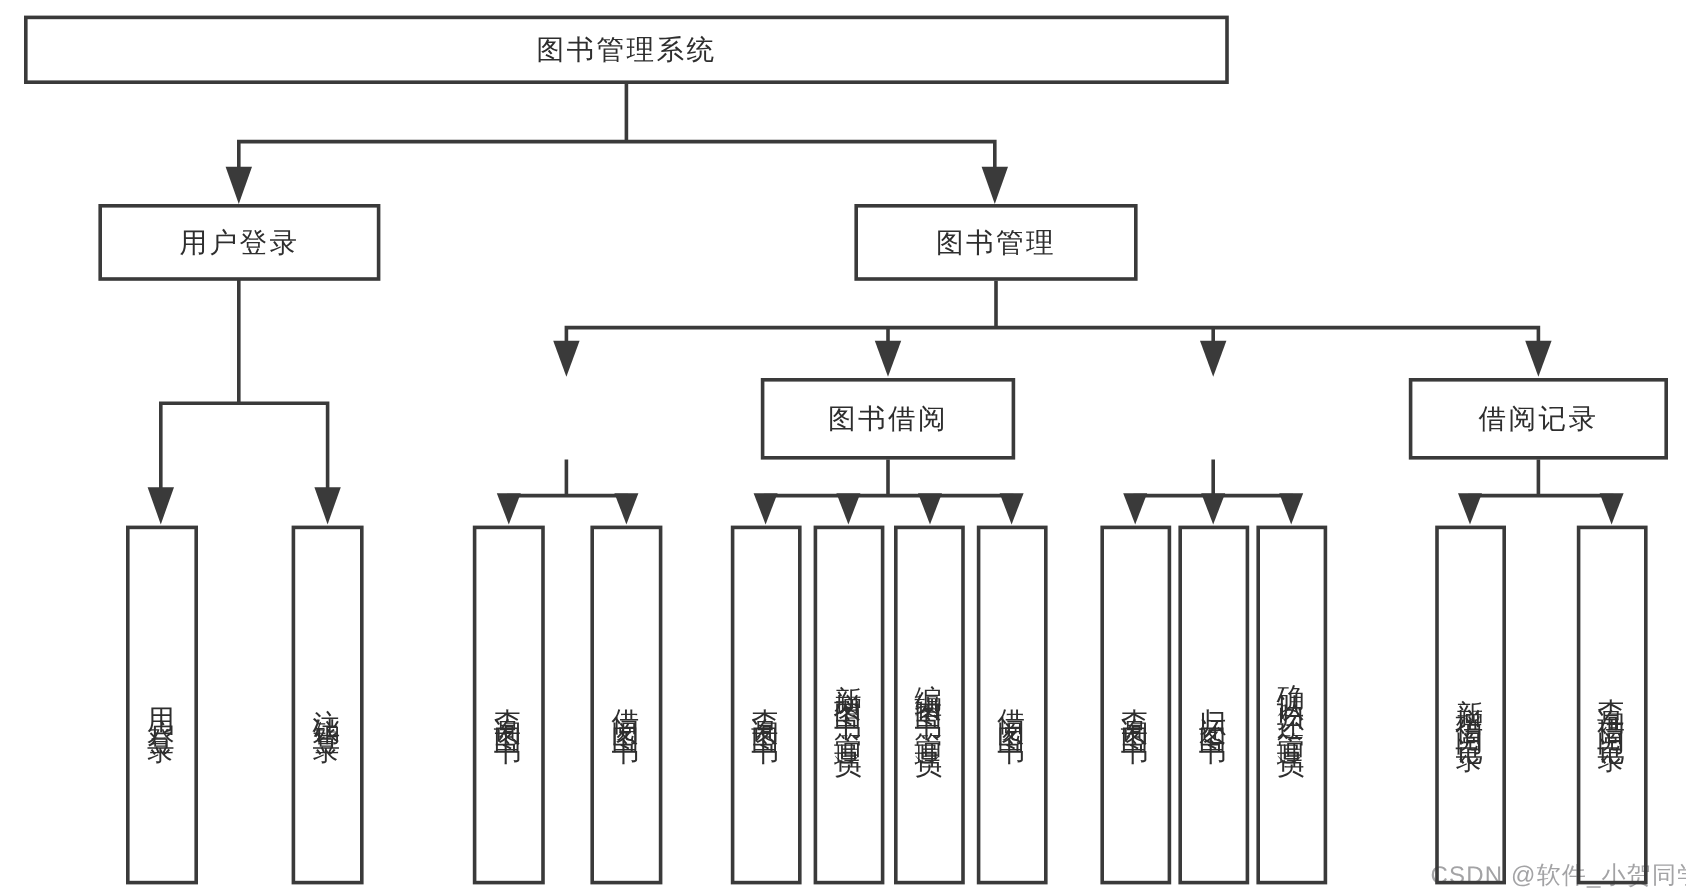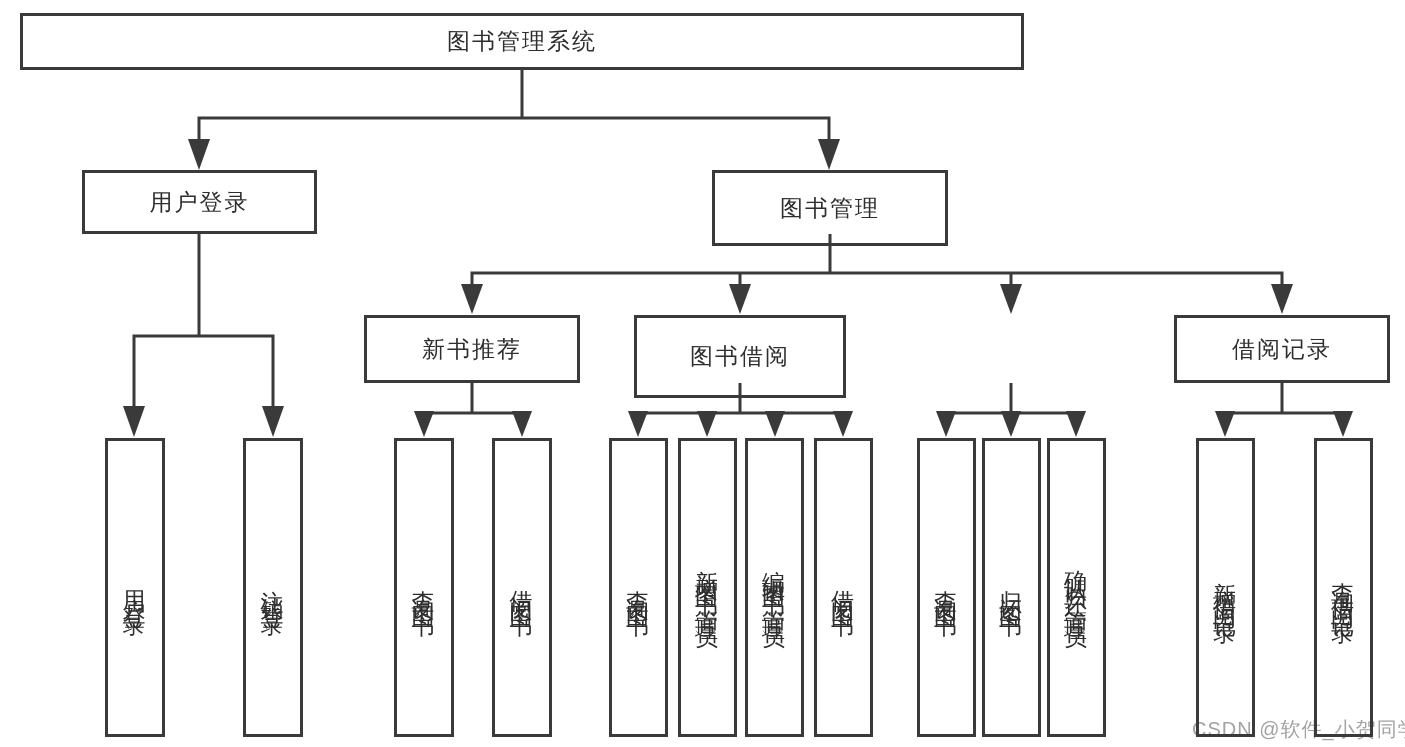--- a/index.html
+++ b/index.html
@@ -72,28 +72,25 @@
     </g>
   </svg>
 
   <div class="node" style="left:20px; top:13px; width:1004px; height:57px;">
     <span class="hlabel">图书管理系统</span>
   </div>
 
   <div class="node" style="left:82px; top:170px; width:235px; height:64px;">
     <span class="hlabel">用户登录</span>
   </div>
-  <div class="node" style="left:712px; top:170px; width:236px; height:76px;font-family:Liberation Serif, serif;">
+  <div class="node" style="left:712px; top:170px; width:236px; height:64px;font-family:Liberation Serif, serif;">
     <span class="hlabel">图书管理</span>
   </div>
 
-  <div class="node" style="left:364px; top:315px; width:216px; height:68px;">
-    <span class="hlabel">新书推荐</span>
-  </div>
-  <div class="node" style="left:634px; top:315px; width:212px; height:83px;">
+  <div class="node" style="left:634px; top:315px; width:212px; height:68px;">
     <span class="hlabel">图书借阅</span>
   </div>
   <div class="node" style="left:1174px; top:315px; width:216px; height:68px;">
     <span class="hlabel">借阅记录</span>
   </div>
 
   <div class="node" style="left:105px; top:438px; width:60px; height:299px;">
     <span class="vtext">用户登录</span>
   </div>
   <div class="node" style="left:243px; top:438px; width:60px; height:299px;">

